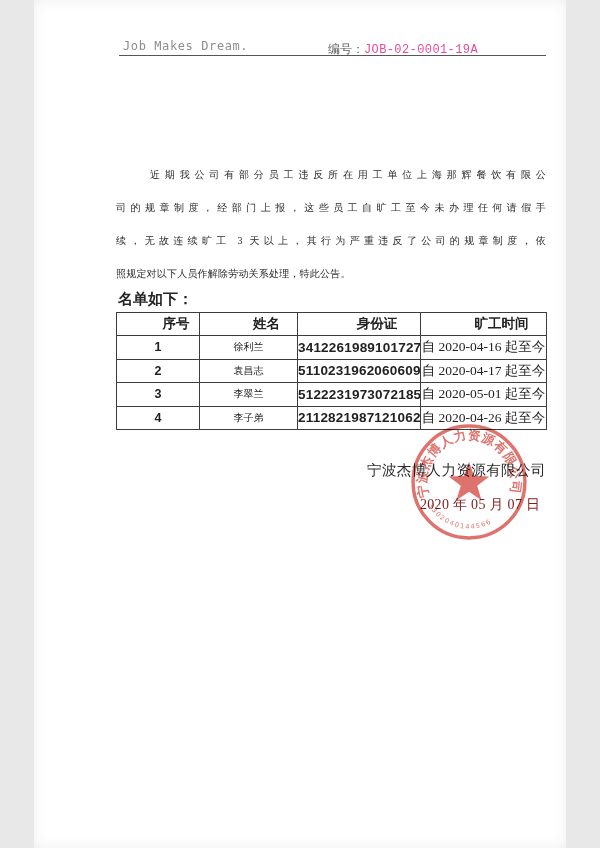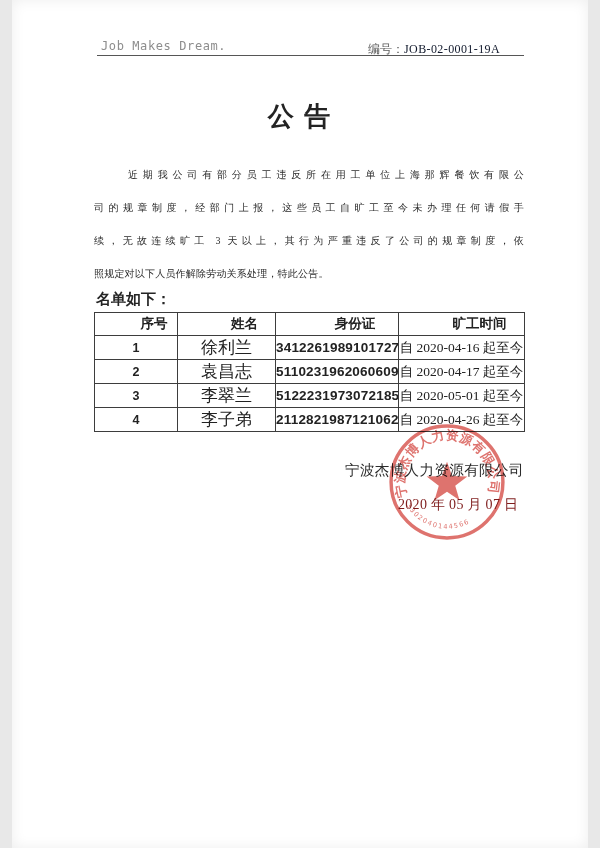--- a/index.html
+++ b/index.html
@@ -1,38 +1,38 @@
 <!DOCTYPE html>
 <html><head>
 <meta charset="utf-8">
 <style>
   html,body { margin:0; padding:0; background:#e8e8e8; }
   .page {
     position:relative;
-    width:576px; height:848px;
+    width:532px; height:848px;
     margin:0 auto;
     background:#ffffff;
     font-family:"Liberation Serif","DejaVu Serif",serif;
     color:#2e2e2e;
     overflow:hidden;
     box-shadow: inset 0 0 14px rgba(0,0,0,0.07);
   }
   
   .header-slogan {
     position:absolute; left:89px; top:39px;
     font-family:"DejaVu Sans Mono","Liberation Mono",monospace;
     font-size:12px; color:#8d8d8d; letter-spacing:0.6px;
   }
   .header-docno {
     position:absolute; top:41px; right:88px;
     font-size:12px; color:#5a5a5a; white-space:nowrap;
   }
   .header-docno .code {
-    font-family:Liberation Serif, serif;
-    letter-spacing:0.4px; color:#0f172a;
+    font-family:Liberation Mono, monospace;
+    letter-spacing:0.4px; color:#ec4899;
   }
   .header-rule {
     position:absolute; left:85px; top:55px; width:427px;
     border-top:1.7px solid #565656;
   }
   
   .title {
     position:absolute; left:0; right:0; top:99px; margin:0;
     text-align:center;
     font-size:26px; font-weight:bold; letter-spacing:2px;
@@ -56,21 +56,21 @@
     border-collapse:collapse; table-layout:fixed;
     color:#222222;
   }
   .roster-table th, .roster-table td {
     border:1.1px solid #3d3d3d; text-align:center;
     padding:0; overflow:hidden; white-space:nowrap;
   }
   .roster-table th { height:22px; font-size:13.5px; font-weight:bold;padding-left:36px; }
   .roster-table td { height:22.5px; }
   .c-index { font-family:"Liberation Sans","DejaVu Sans",sans-serif; font-weight:bold; font-size:12.5px; }
-  .c-name  { font-size:17px; }
+  .c-name  { font-size:10px; }
   .c-id    { font-family:"Liberation Sans","DejaVu Sans",sans-serif; font-weight:bold; font-size:13.5px; letter-spacing:0.2px; }
   .c-date  { font-size:13.5px; }
   
   .sig-company {
     position:absolute; left:333px; top:461px;
     font-size:14.5px; letter-spacing:0.4px; color:#2b2b2b;
   }
   .sig-date {
     position:absolute; left:386px; top:496px;
     font-size:14px; letter-spacing:0.3px; color:#7f1d1d;
@@ -89,21 +89,20 @@
 </style>
 </head>
 <body>
 
 <div class="page">
 
   <span class="header-slogan">Job Makes Dream.</span>
   <span class="header-docno"><span>编号：</span><span class="code">JOB-02-0001-19A</span></span>
   <div class="header-rule"></div>
 
-  <h1 class="title">公 告</h1>
 
   <div class="body-text">
     <div class="bline indent just">近期我公司有部分员工违反所在用工单位上海那辉餐饮有限公</div>
     <div class="bline just">司的规章制度，经部门上报，这些员工自旷工至今未办理任何请假手</div>
     <div class="bline just">续，无故连续旷工 3 天以上，其行为严重违反了公司的规章制度，依</div>
     <div class="bline">照规定对以下人员作解除劳动关系处理，特此公告。</div>
   </div>
 
   <div class="list-label">名单如下：</div>
 

